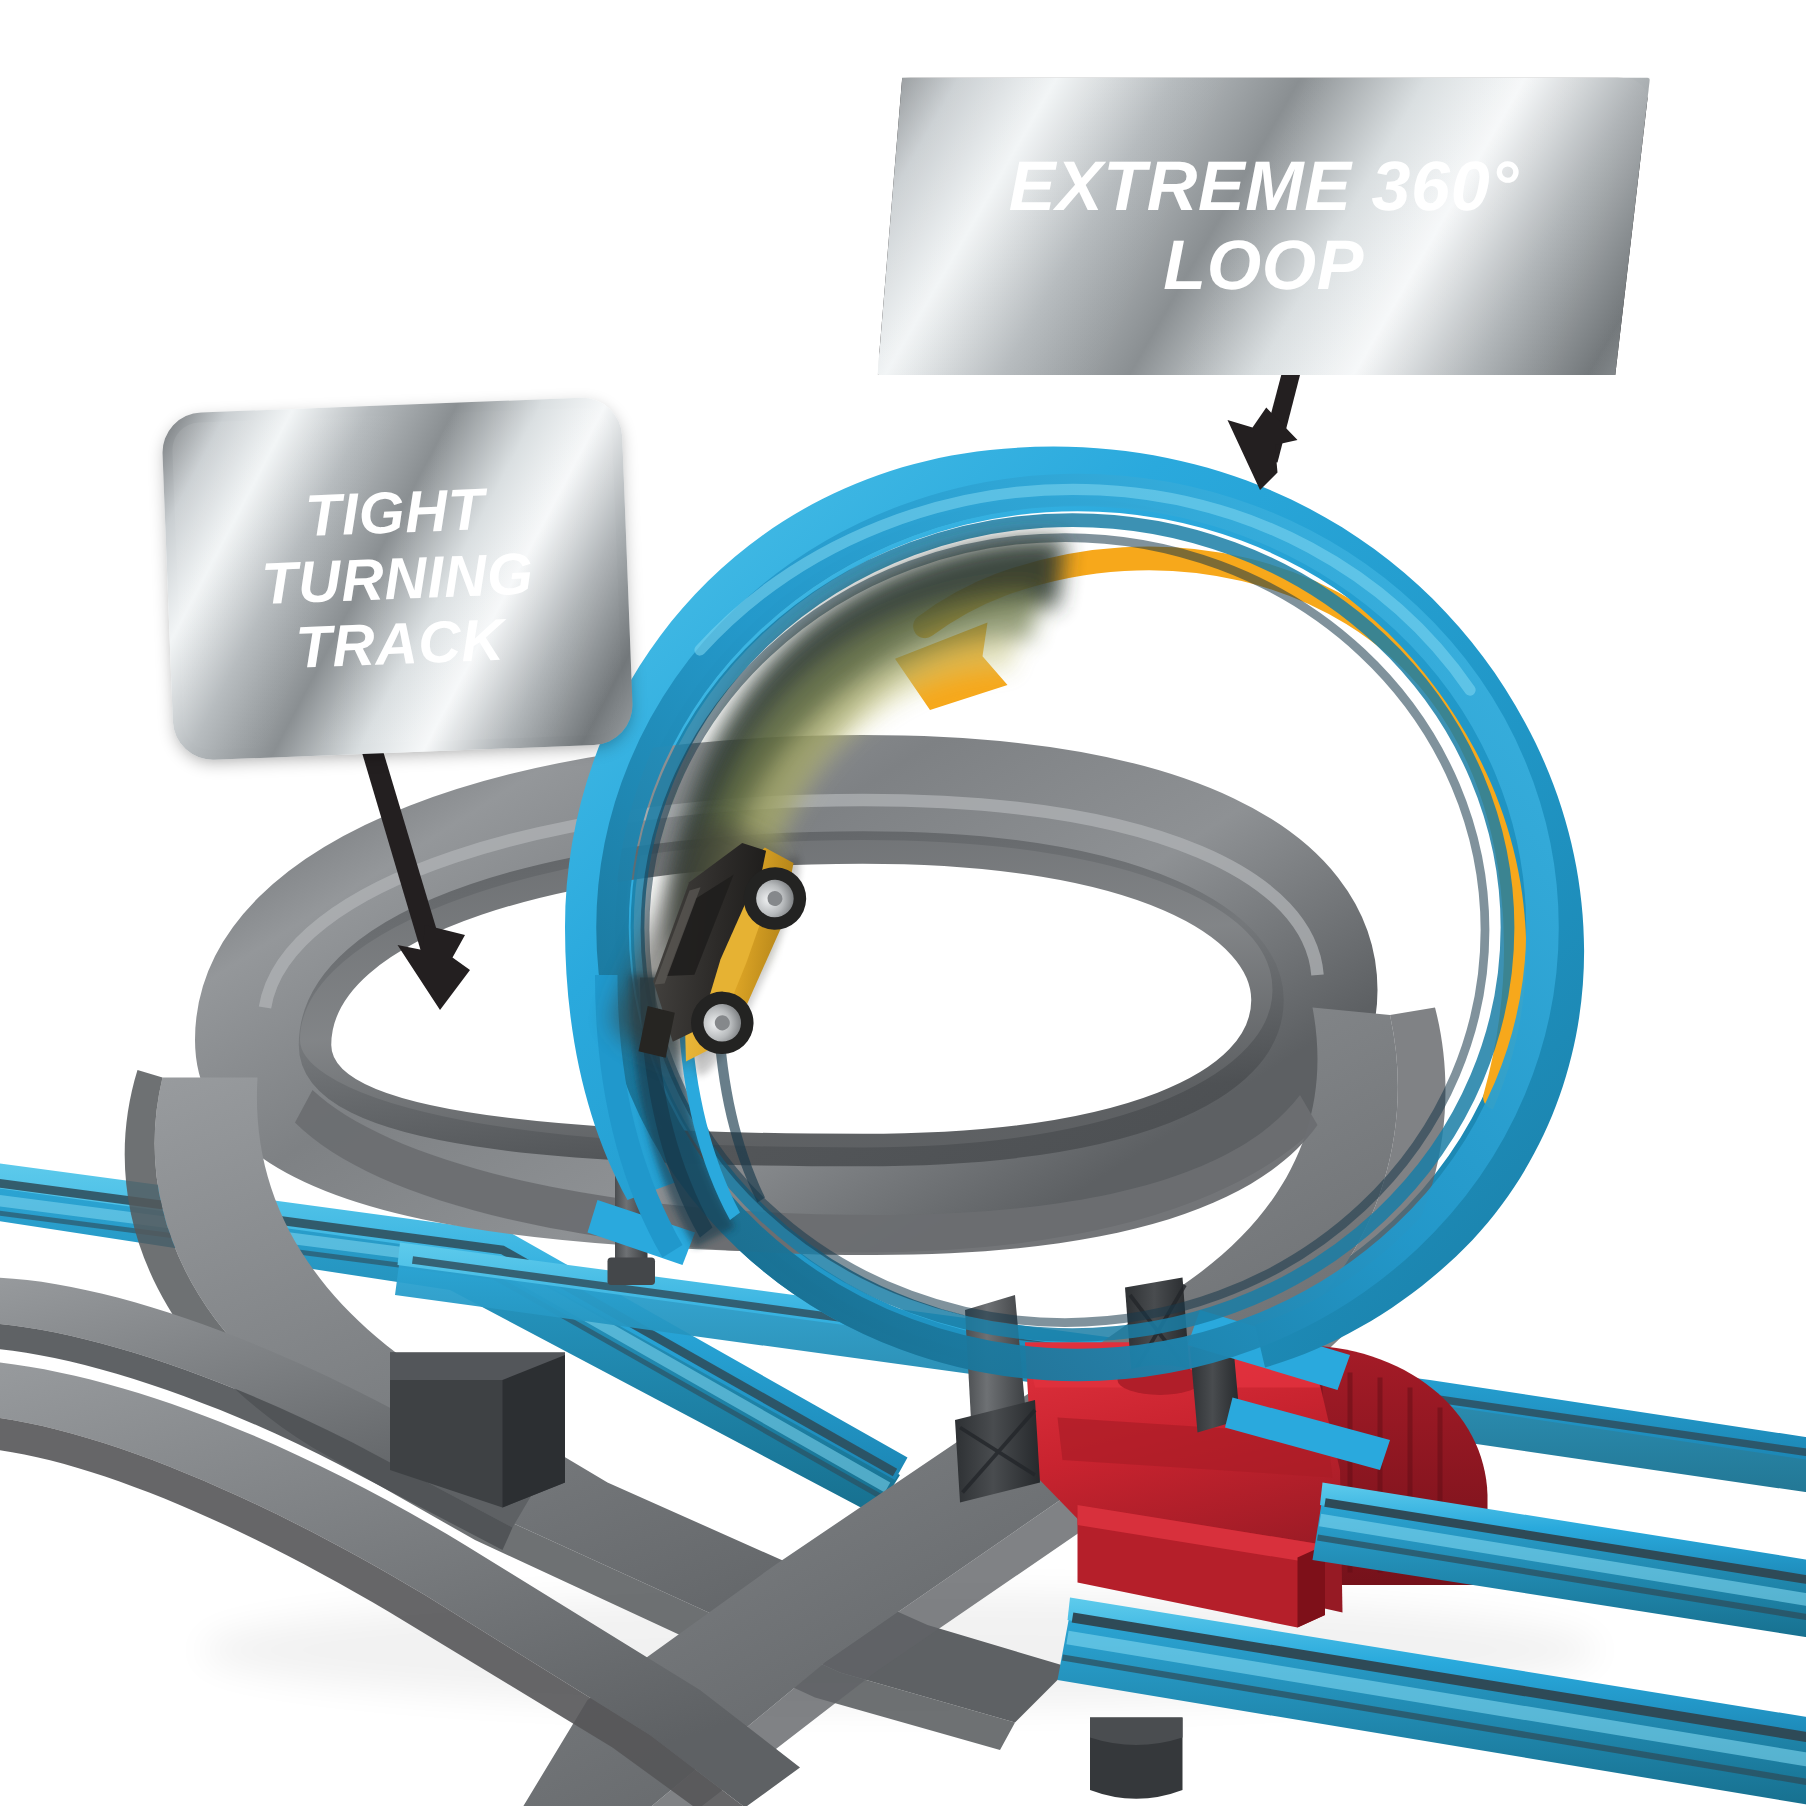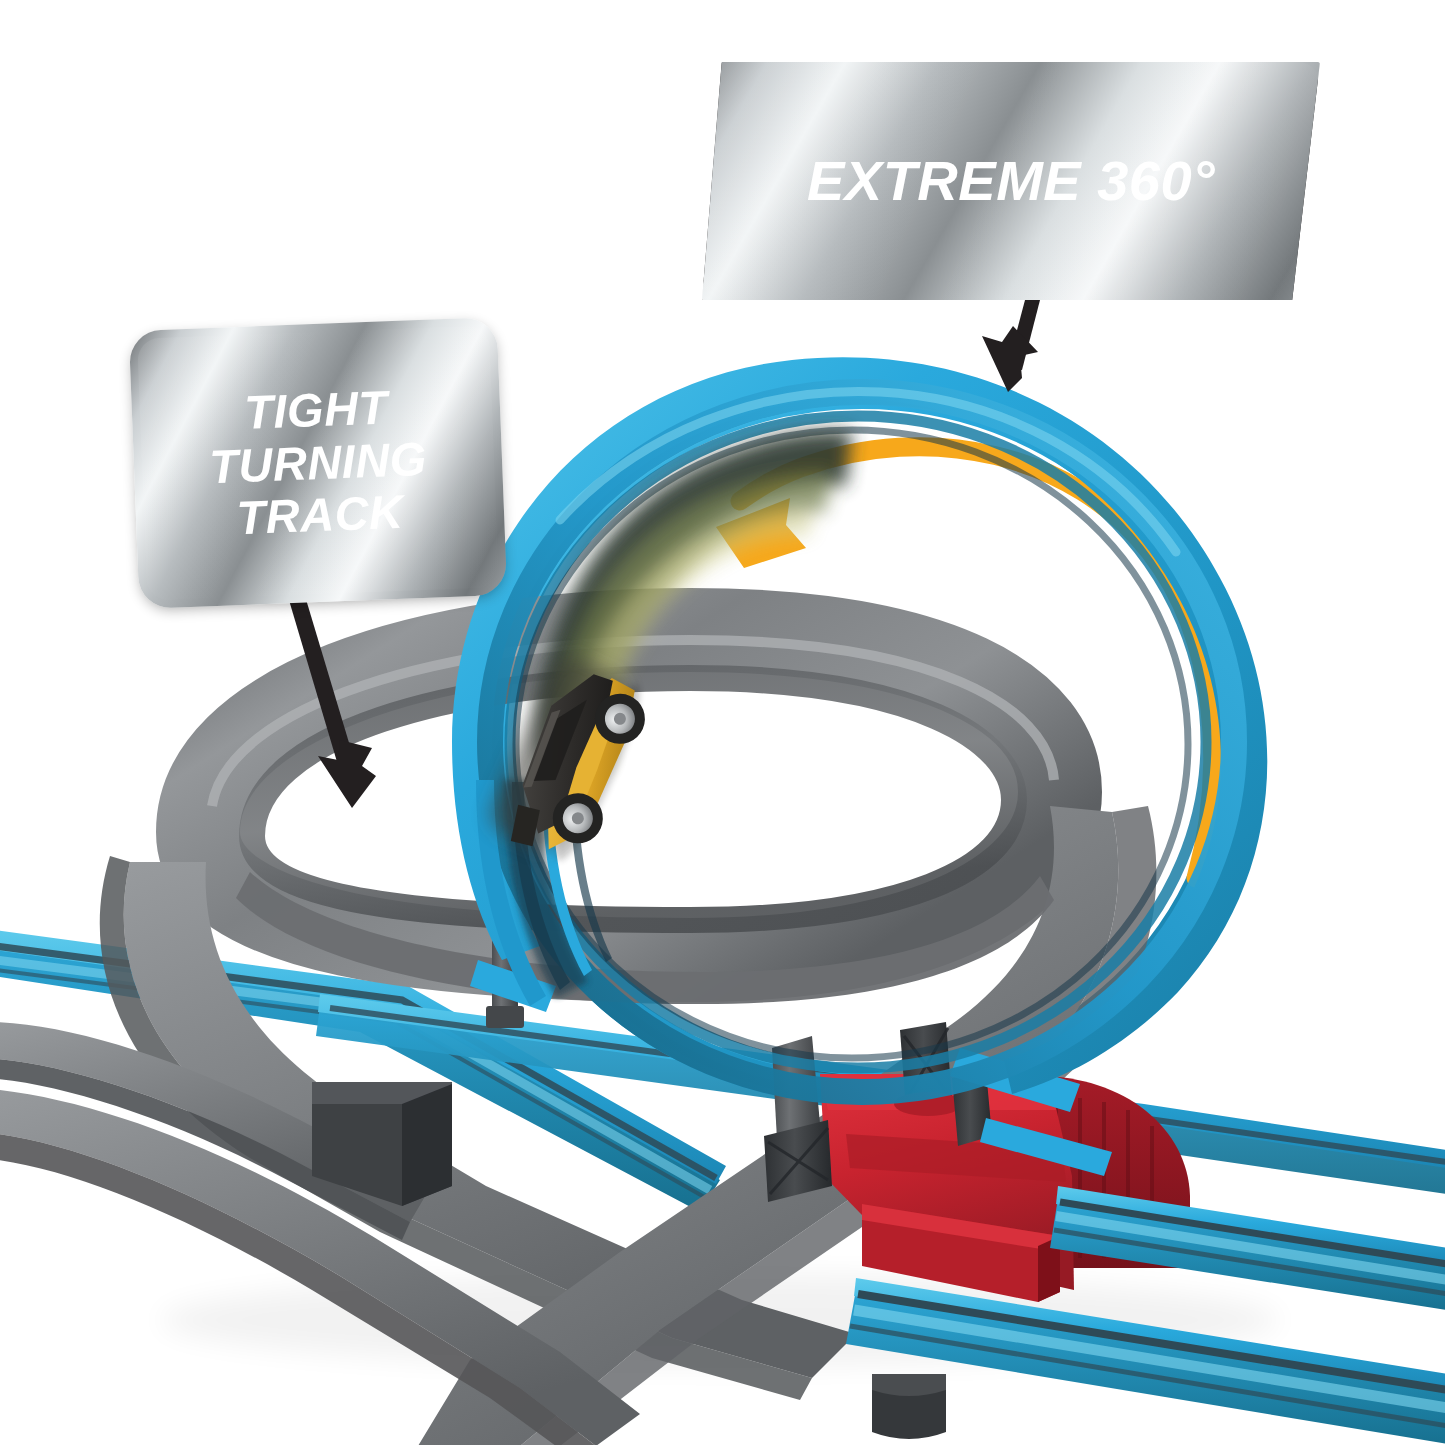--- a/index.html
+++ b/index.html
@@ -481,20 +481,21 @@
     <g>
       <path d="M 286 590 L 302 586 L 356 766 L 340 772 Z" fill="#231F20"></path>
       <polygon points="352,808 318,756 338,760 340,740 372,748 362,766 376,776" fill="#231F20"></polygon>
     </g>
   </svg>
 
   <div id="badge-loop" class="callout">
     <span class="frame"></span>
     <span class="sheen"></span>
     <span class="txt">EXTREME 360°</span>
+    <span class="txt">LOOP</span>
   </div>
 
   <div id="badge-turn" class="callout">
     <span class="frame"></span>
     <span class="sheen"></span>
     <span class="txt">TIGHT</span>
     <span class="txt">TURNING</span>
     <span class="txt">TRACK</span>
   </div>
 

